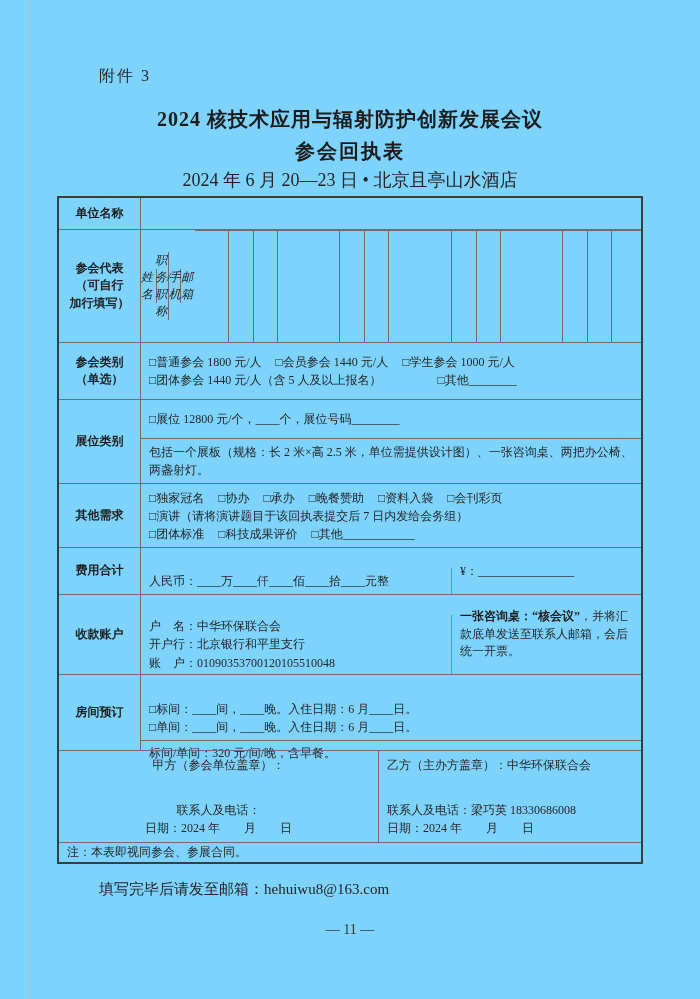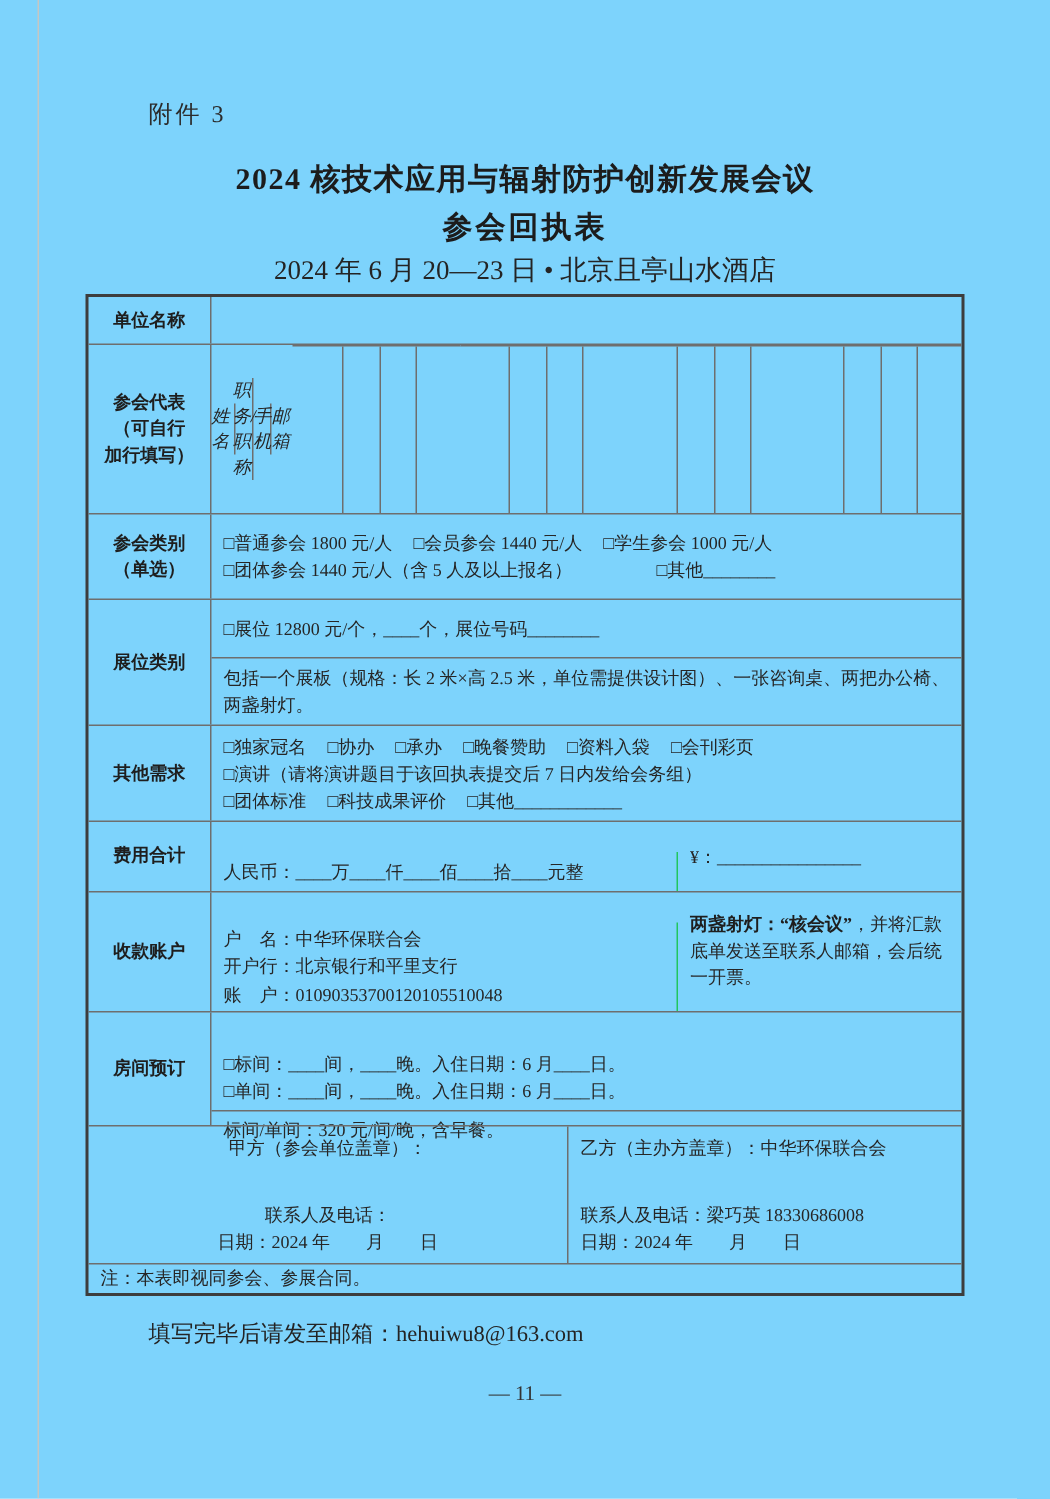--- a/index.html
+++ b/index.html
@@ -218,21 +218,21 @@
 
     <div class="row r-account">
       <div class="label-col">收款账户</div>
       <div class="content split">
         <div class="split-left pad">
           <div class="acct-line">户　名：中华环保联合会</div>
           <div class="acct-line">开户行：北京银行和平里支行</div>
           <div class="acct-line">账　户：01090353700120105510048</div>
         </div>
         <div class="split-right">
-          <div class="remark"><span class="bold">两盏射灯：“核会议”</span><span>，并将汇款底单发送至联系人邮箱，会后统一开票。</span></div>
+          <div class="remark"><span class="bold">一张咨询桌：“核会议”</span><span>，并将汇款底单发送至联系人邮箱，会后统一开票。</span></div>
         </div>
       </div>
     </div>
 
     <div class="row r-room">
       <div class="label-col">房间预订</div>
       <div class="content stacked">
         <div class="sub room-opts pad">
           <div class="optline">
               <span>□标间：____间，____晚。入住日期：6 月____日。</span>

